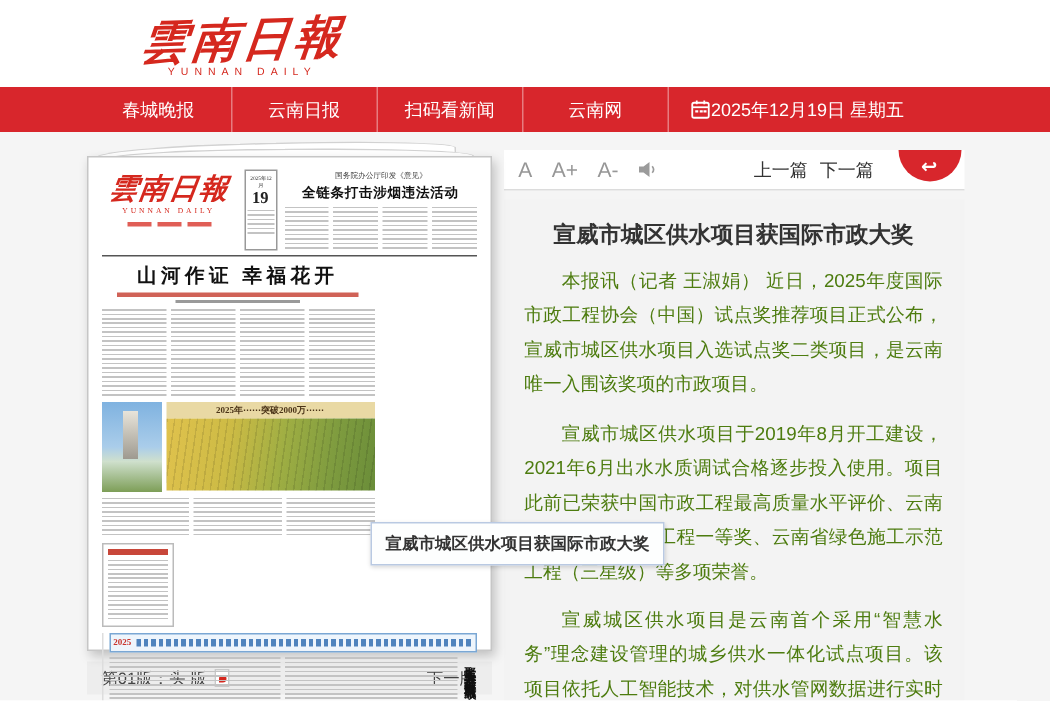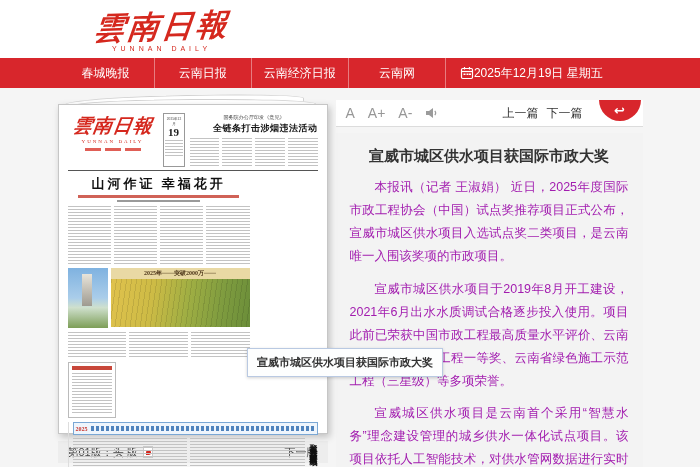--- a/index.html
+++ b/index.html
@@ -49,21 +49,21 @@
                  color:#d5281e; letter-spacing:1px; transform:skewX(-8deg); white-space:nowrap; }
   .np-brand-en { font-size:5px; letter-spacing:2px; color:#d5281e; }
   .np-slogan { display:flex; gap:4px; justify-content:center; margin-top:4px; }
   .np-slogan i { width:16px; height:3px; background:#d5281e; opacity:.75; }
   .np-date { width:22px; border:1px solid #999; padding:2px 1px; text-align:center; }
   .np-date .d1 { display:block; font-size:4px; color:#333; transform:scale(.9); }
   .np-date .d2 { display:block; font-size:11px; font-weight:bold; color:#222; }
   .np-date .db { height:16px; margin-top:2px; }
   .np-lead { flex:1; }
   .np-kicker { font-size:6px; color:#444; text-align:center; transform:scale(.85); white-space:nowrap; }
-  .np-h2 { font-size:9px; font-weight:bold; color:#111; text-align:right; letter-spacing:.5px; white-space:nowrap; }
+  .np-h2 { font-size:9px; font-weight:bold; color:#111; text-align:center; letter-spacing:.5px; white-space:nowrap; }
   .np-lead .cols { height:28px; margin-top:3px; }
 
   .np-rule { border-top:1px solid #555; margin:3px 0 4px; }
   .np-main { display:flex; gap:4px;flex-direction:column; }
   .np-left { width:182px; }
   .np-right { flex:1; border-left:1px solid #ddd; padding-left:4px; }
 
   .np-h1 { font-size:13px; font-weight:bold; letter-spacing:3px; text-align:center; color:#111; white-space:nowrap; }
   .np-redline { height:3px; width:88%; margin:2px auto 2px; background:#c8473a; opacity:.85; }
   .np-capline { height:2px; width:46%; margin:0 auto 4px; background:#9a9a9a; }
@@ -132,21 +132,21 @@
   .toolbar .sp { flex:1; }
   .pn { font-size:12px; color:#333; margin-right:50px; display:flex; gap:8px; }
   .pn span { cursor:pointer; }
   .return-btn { position:absolute; right:2px; top:0; width:42px; height:21px; background:#d8262c;
                 border-radius:0 0 21px 21px; display:flex; align-items:center; justify-content:center;
                 color:#fff; font-size:13px; font-weight:bold; cursor:pointer; }
 
   
   .article { margin-top:6px; background:#f3f3f3; padding:14px 14px 10px; height:334px; }
   .art-title { text-align:center; font-size:15px; font-weight:bold; color:#333; margin-bottom:10px; }
-  .article p { font-size:12.5px; color:#a21caf; line-height:1.85; text-indent:2em; text-align:justify; margin-bottom:9px; }
+  .article p { font-size:12.5px; color:#4d7c0f; line-height:1.85; text-indent:2em; text-align:justify; margin-bottom:9px; }
 
   
   .tooltip { position:absolute; left:247px; top:348px; z-index:30; background:#fdfefe;
              border:1px solid #b9c9e2; box-shadow:0 1px 3px rgba(0,0,0,.18); padding:6px 9px;
              font-size:11px; font-weight:bold; color:#333; white-space:nowrap; }
 </style>
 </head>
 <body>
 
 <div class="page">
@@ -157,21 +157,21 @@
         <div class="logo-cn">雲南日報</div>
         <div class="logo-en">YUNNAN DAILY</div>
       </div>
     </div>
   </div>
 
   <div class="navbar">
     <div class="nav">
       <div class="nav-item">春城晚报</div>
       <div class="nav-item">云南日报</div>
-      <div class="nav-item">云南经济日报</div>
+      <div class="nav-item">扫码看新闻</div>
       <div class="nav-item">云南网</div>
       <div class="nav-date">
         <svg width="14" height="14" viewBox="0 0 14 14">
           <rect x="1.5" y="2.5" width="11" height="10" rx="1.2" fill="none" stroke="#fff" stroke-width="1.2"></rect>
           <line x1="1.5" y1="5.5" x2="12.5" y2="5.5" stroke="#fff" stroke-width="1.2"></line>
           <line x1="4.5" y1="1" x2="4.5" y2="3.5" stroke="#fff" stroke-width="1.2"></line>
           <line x1="9.5" y1="1" x2="9.5" y2="3.5" stroke="#fff" stroke-width="1.2"></line>
           <rect x="3.5" y="7.5" width="2" height="1.5" fill="#fff"></rect>
           <rect x="6.5" y="7.5" width="2" height="1.5" fill="#fff"></rect>
           <rect x="9" y="7.5" width="2" height="1.5" fill="#fff"></rect>

